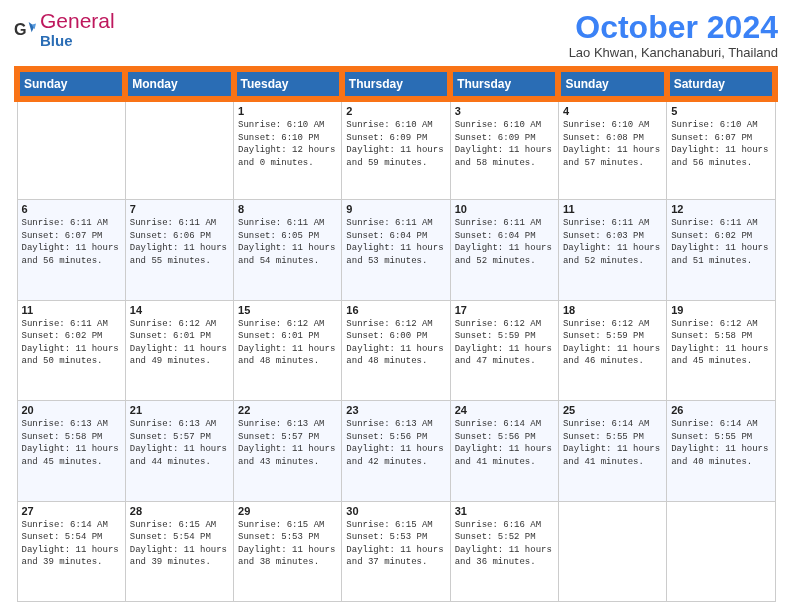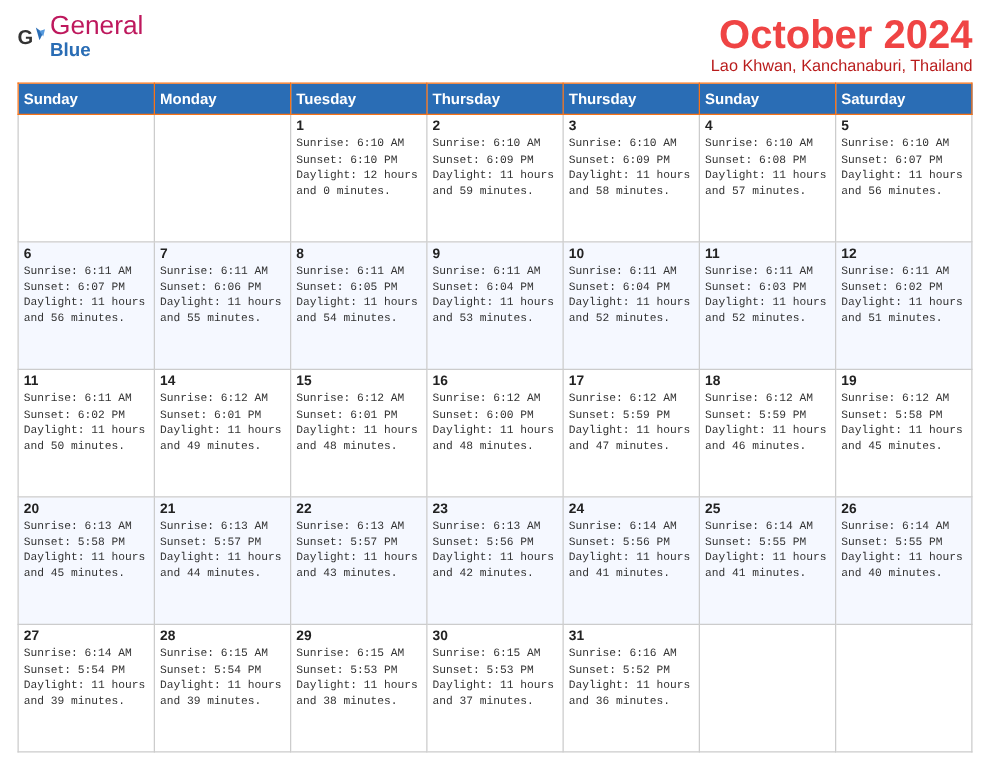--- a/index.html
+++ b/index.html
@@ -43,42 +43,42 @@
     .logo-icon {
       width: 22px;
       height: 22px;
     }
     .title-block {
       text-align: right;
     }
     .title-block h1 {
       font-size: 32px;
       font-weight: bold;
-      color: #ef4444;
+      color: #3b82f6;
       line-height: 1.1;
     }
     .title-block h2 {
       font-size: 13px;
       font-weight: normal;
-      color: #b91c1c;
+      color: #404040;
     }
     .calendar {
       flex: 1;
       border-collapse: collapse;
       width: 100%;
       table-layout: fixed;
     }
     .calendar th {
       background: #2a6db5;
       color: #fff;
       font-size: 12px;
       font-weight: bold;
       padding: 5px 4px;
       text-align: left;
-      border: 1px solid #f97316;
+      border: 6px solid #f97316;
     }
     .calendar td {
       vertical-align: top;
       border: 1px solid #ccc;
       padding: 3px 4px;
       font-size: 9.5px;
       color: #333;
       height: 88px;
     }
     .day-number {

